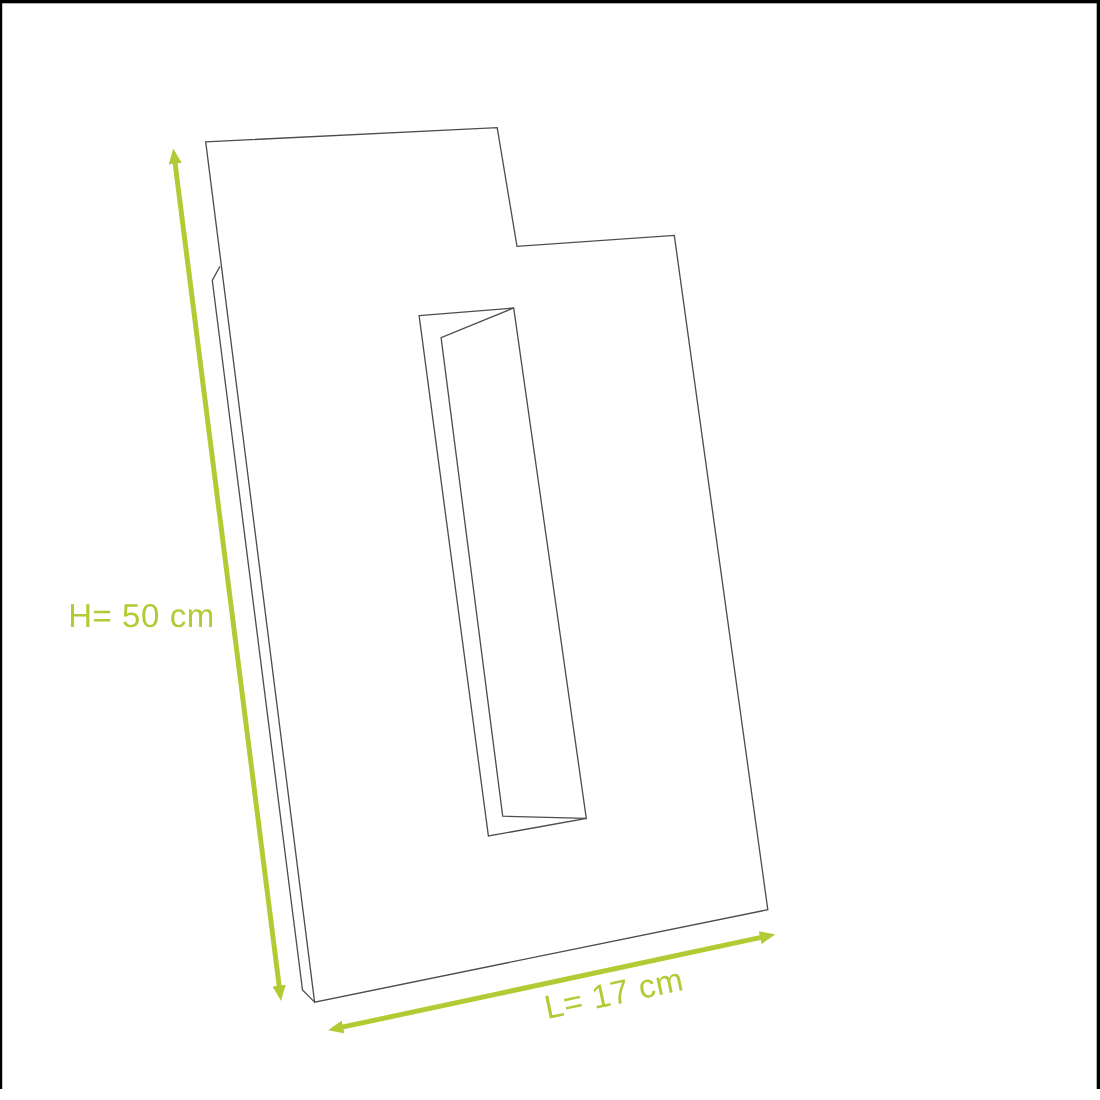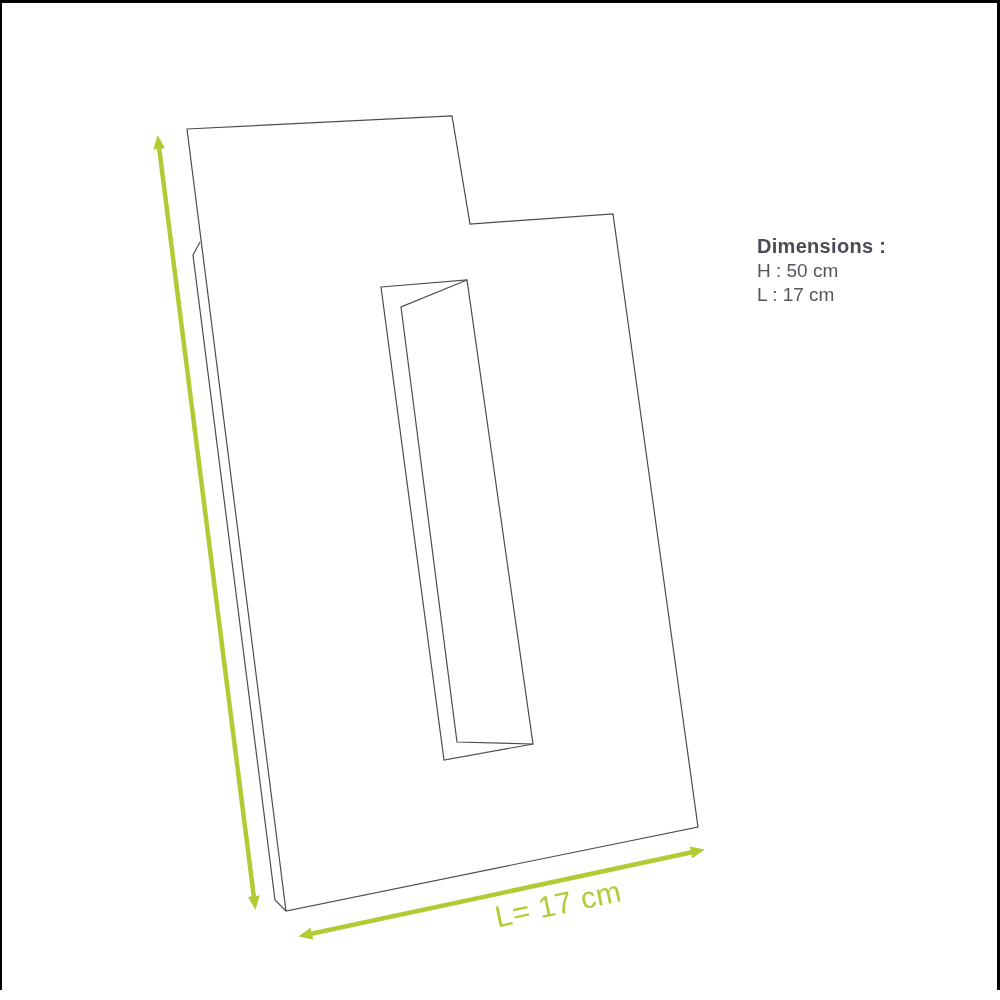--- a/index.html
+++ b/index.html
@@ -85,24 +85,20 @@
       <path d="M381,287 L467,280 L533,744 L444,760 Z"></path>
       <path d="M467,280 L401,307 L457,742 L533,744"></path>
     </g>
 
     <g stroke="#b2ca33" stroke-width="4.5" fill="none">
       <line x1="159" y1="147" x2="254" y2="898" marker-start="url(#arrow)" marker-end="url(#arrow)"></line>
       <line x1="310" y1="934" x2="693" y2="852" marker-start="url(#arrow)" marker-end="url(#arrow)"></line>
     </g>
   </svg>
 
+  <div class="dim-label h-label">H= 50 cm</div>
 
   <div class="dim-label l-label">L= 17 cm</div>
 
-  <div class="dim-block">
-    <div class="dim-title">Dimensions :</div>
-    <div class="dim-line">H : 50 cm</div>
-    <div class="dim-line">L : 17 cm</div>
-  </div>
 
   <div class="frame"></div>
 
 </div>
 
 </body></html>

